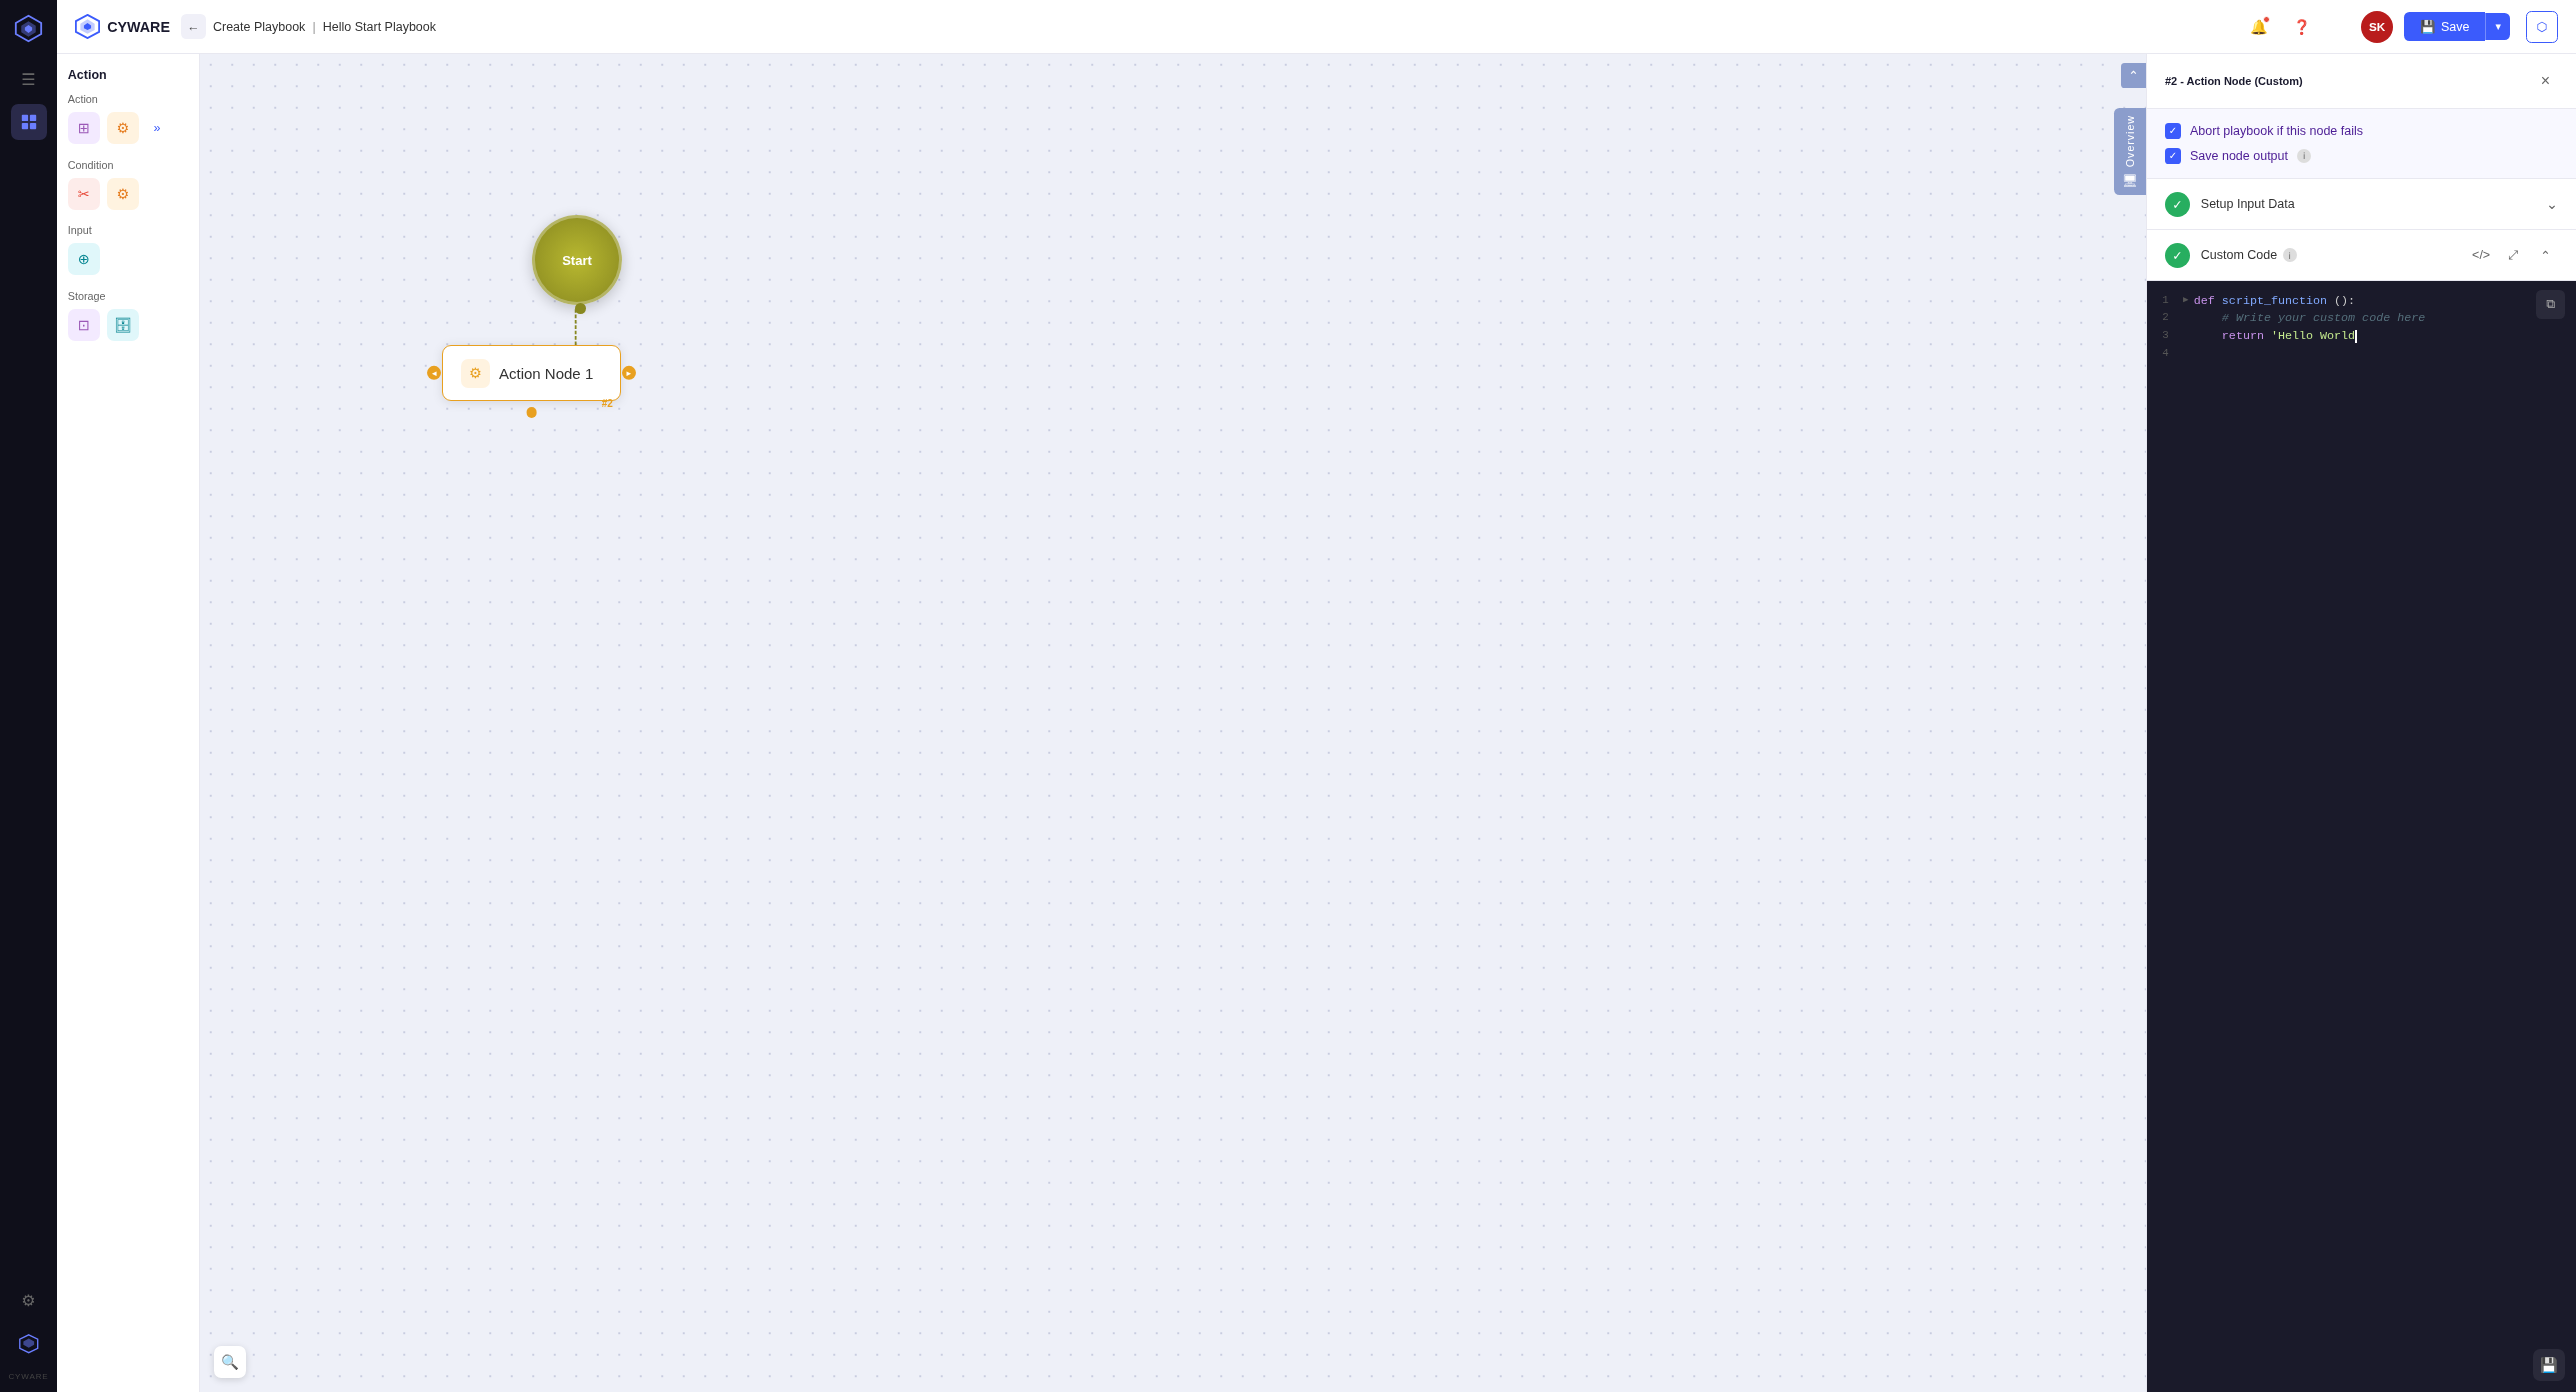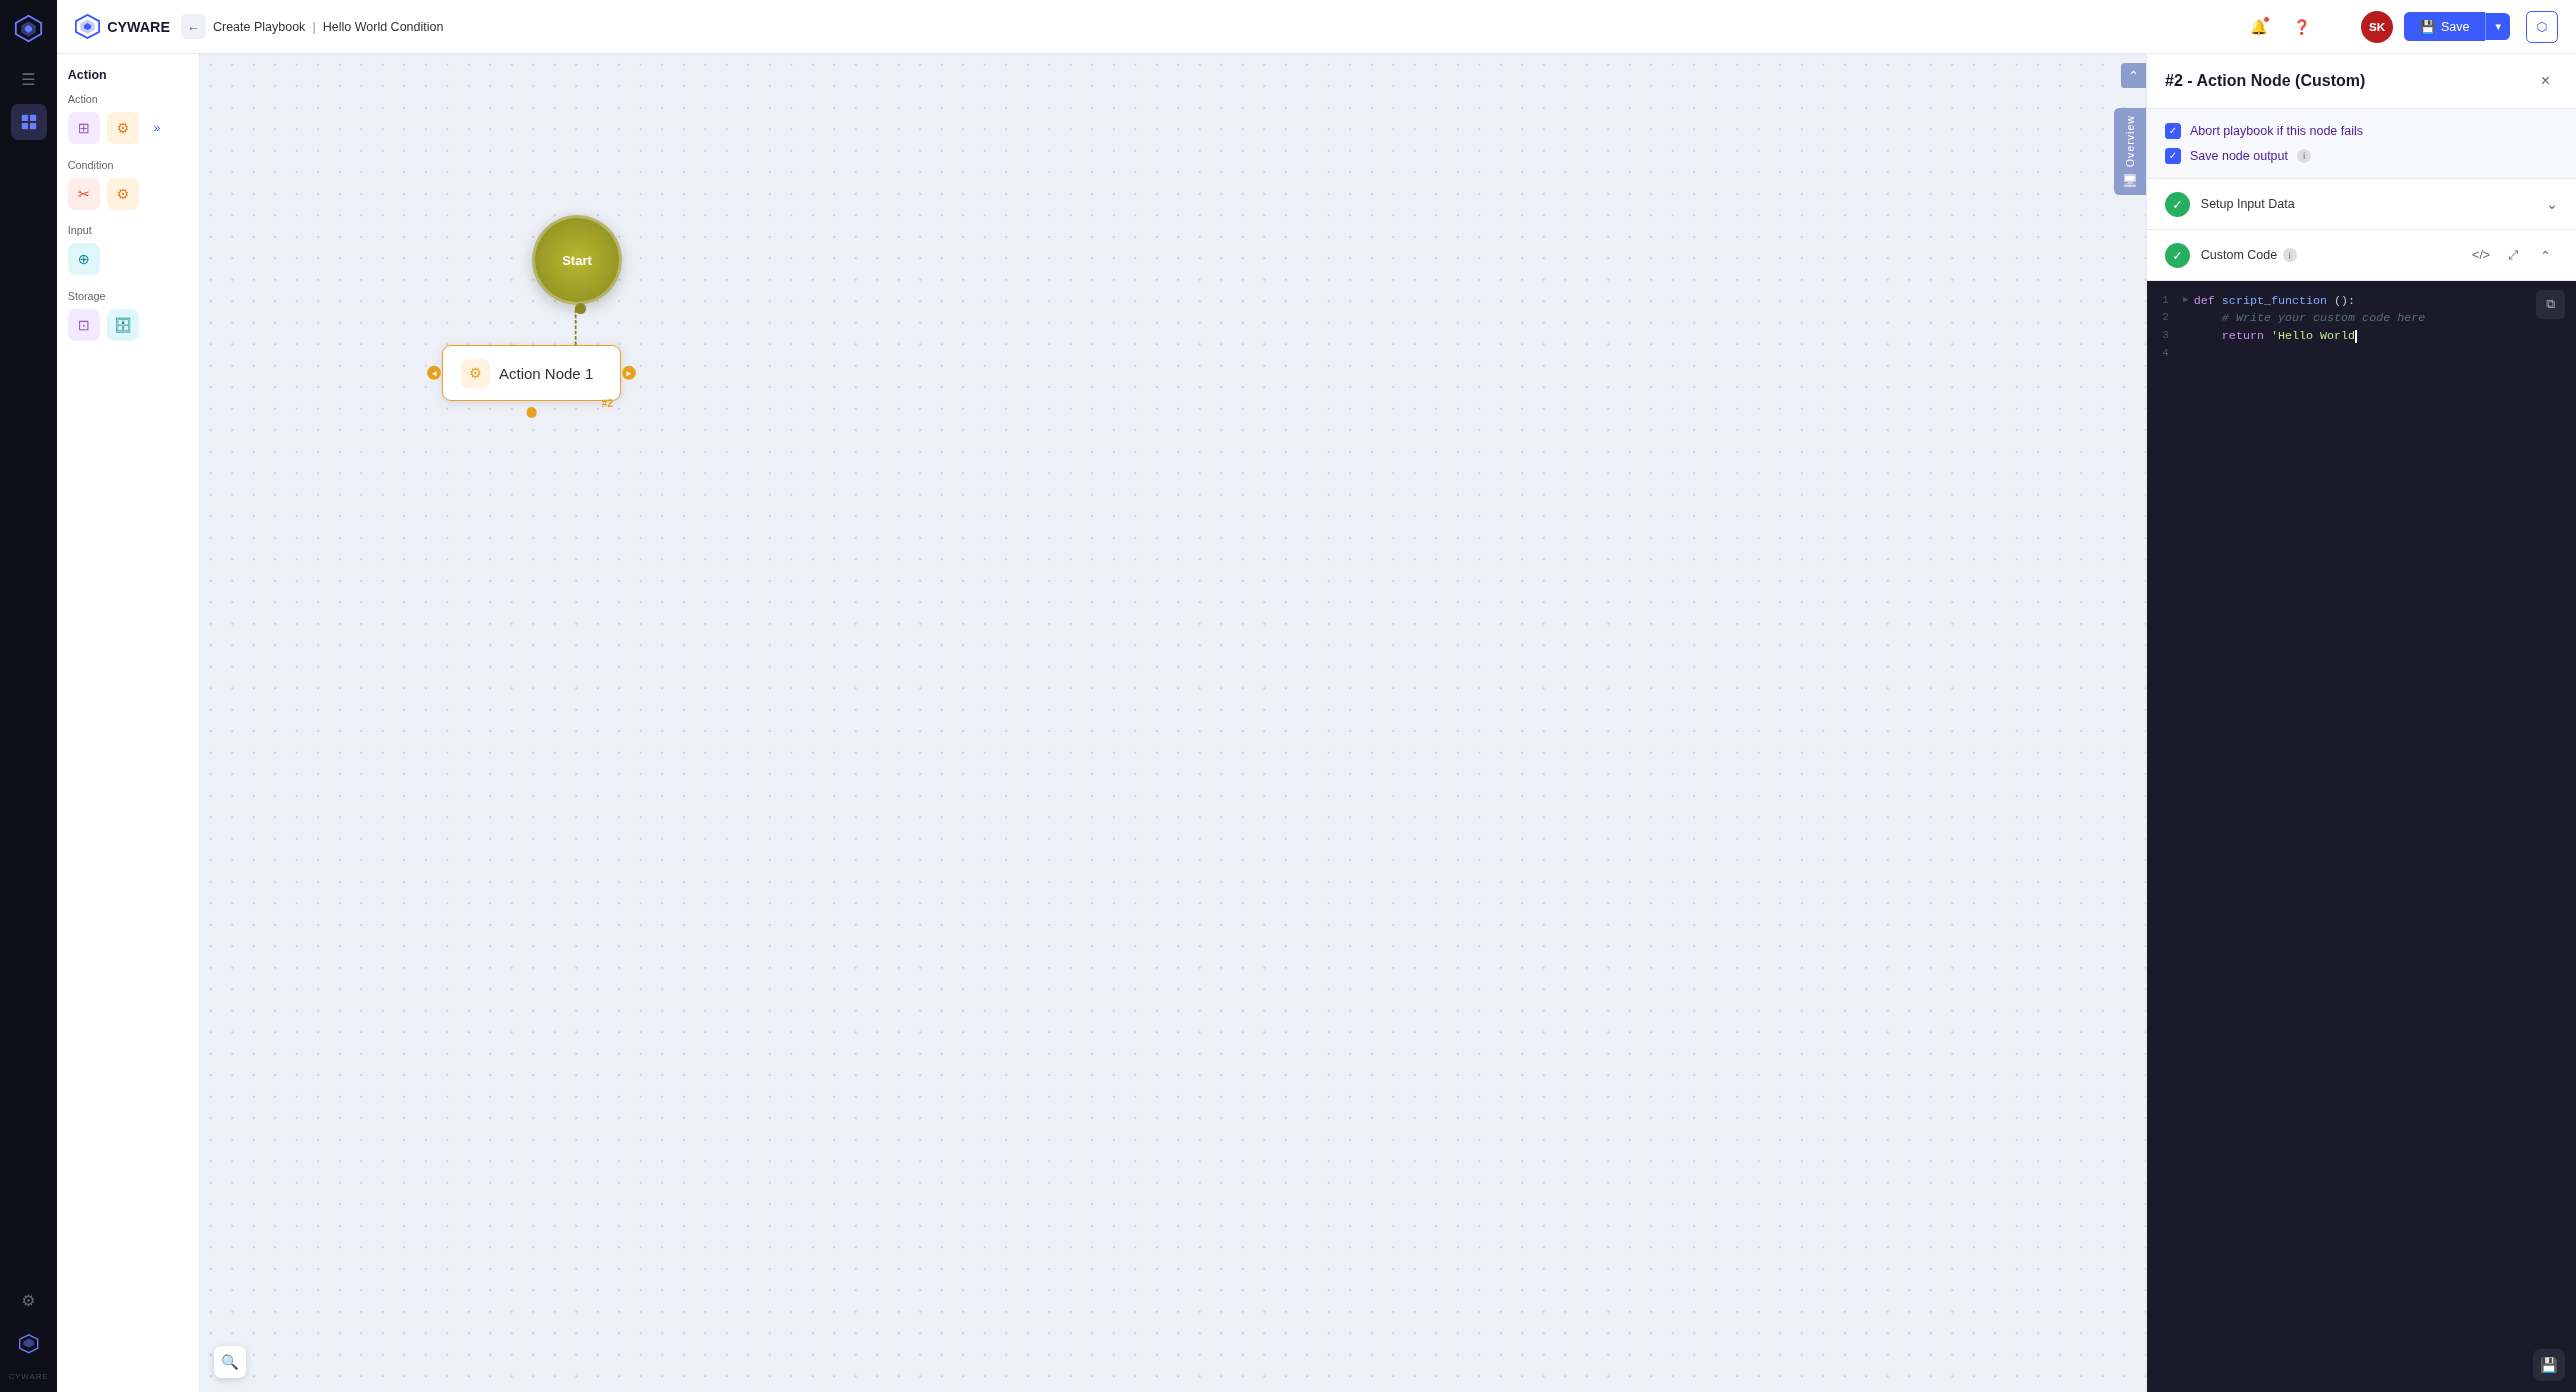--- a/index.html
+++ b/index.html
@@ -436,21 +436,21 @@
       overflow: hidden;
     }
     .right-panel-header {
       padding: 14.3px 18px;
       border-bottom: 0.9px solid #e8e8f0;
       display: flex;
       align-items: center;
       justify-content: space-between;
     }
     .right-panel-title {
-      font-size: 16px;
+      font-size: 11px;
       font-weight: 600;
       color: #1a1a2e;
     }
     .right-panel-close {
       width: 25px;
       height: 25px;
       display: flex;
       align-items: center;
       justify-content: center;
       cursor: pointer;
@@ -681,21 +681,21 @@
         <polygon points="14,6 22,11 22,18 14,22 6,18 6,11" fill="#3b5bfc" opacity="0.3"></polygon>
         <polygon points="14,10 18,13 18,16 14,18 10,16 10,13" fill="#3b5bfc"></polygon>
       </svg>
       <span>CYWARE</span>
     </div>
     <div class="breadcrumb-area">
       <div class="back-button">←</div>
       <span class="breadcrumb-text">
         <span>Create Playbook</span>
         <span class="separator">|</span>
-        <span>Hello World Condition</span>
+        <span>Hello Start Playbook</span>
       </span>
     </div>
     <div class="header-actions">
       <div class="notification-icon">
         🔔
         <div class="notification-dot"></div>
       </div>
       <div class="help-icon">❓</div>
       <div class="user-avatar">SK</div>
       <div class="save-btn-group">

